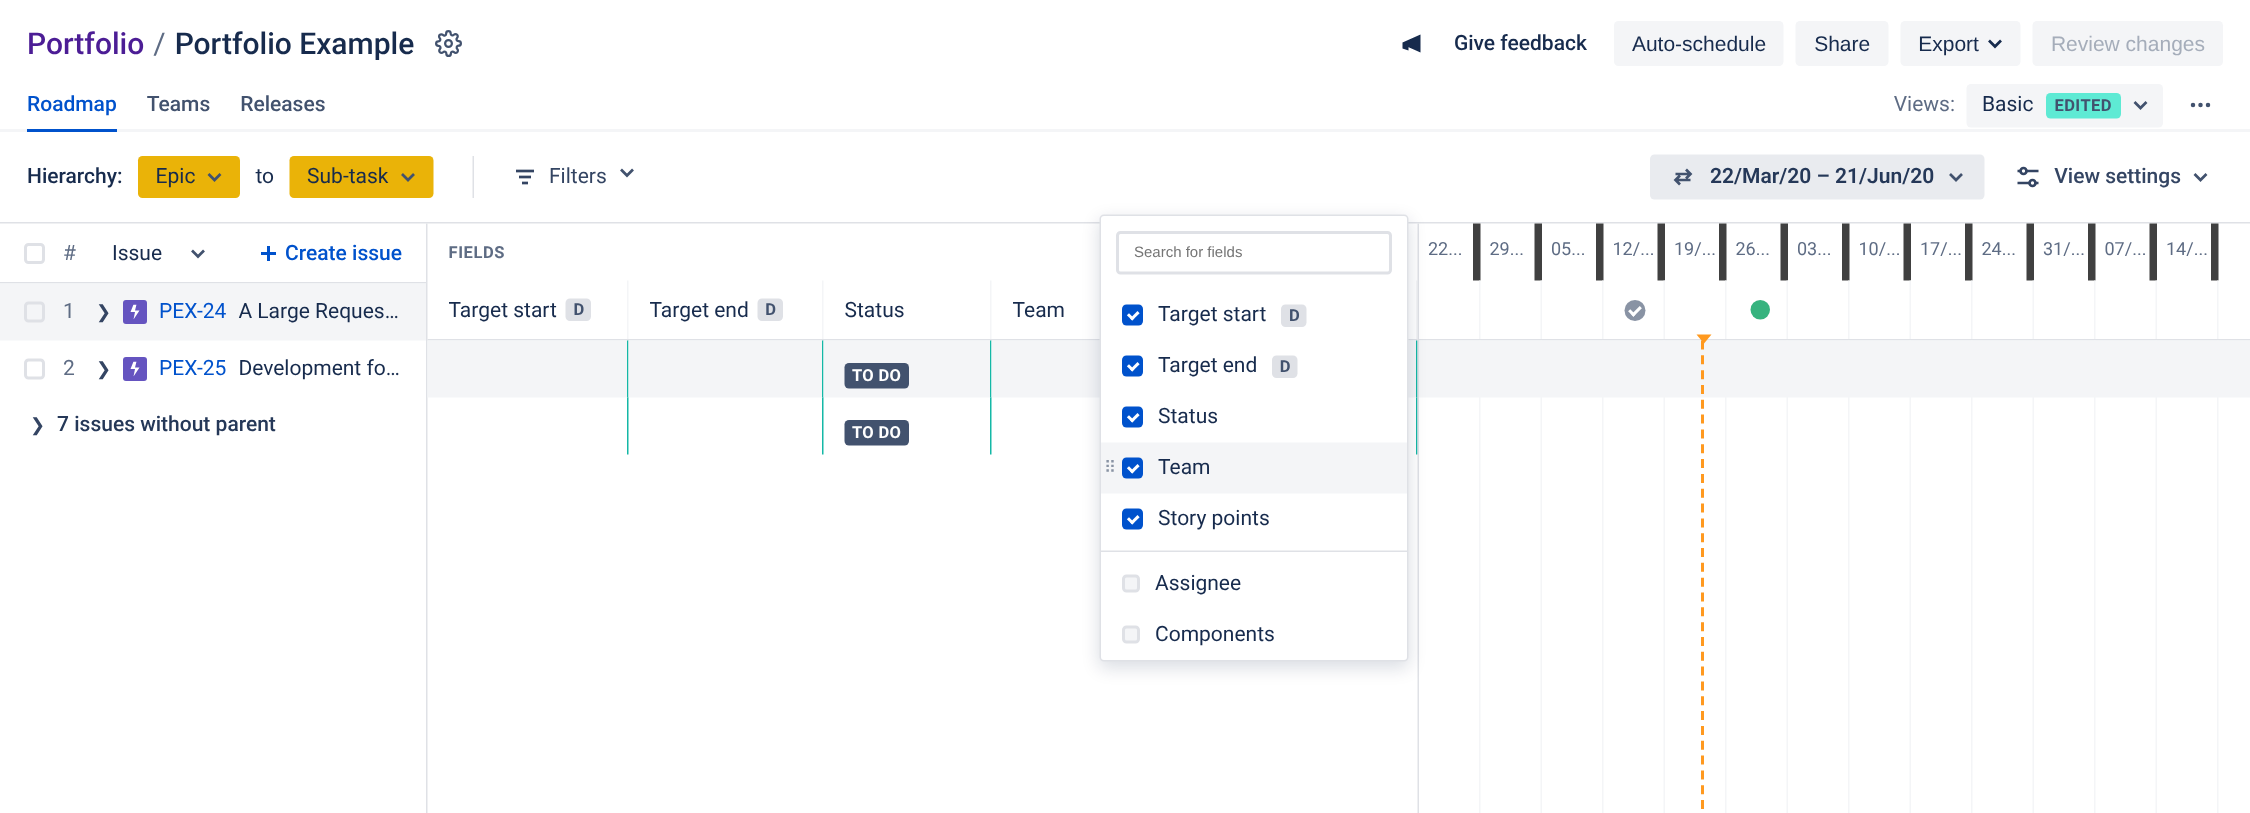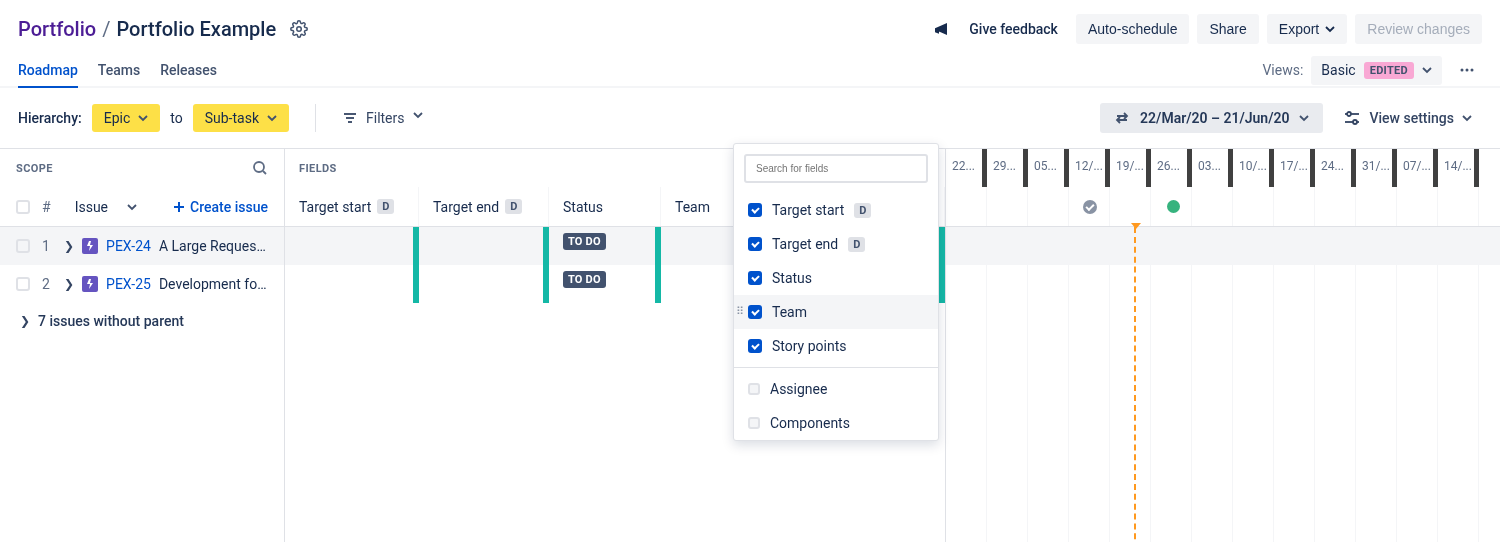--- a/index.html
+++ b/index.html
@@ -17,28 +17,28 @@
   .header-btn { background: #F4F5F7; border: none; padding: 7px 12px; border-radius: 3px; font-size: 14px; color: #172B4D; cursor: pointer; font-weight: 500; display: flex; align-items: center; gap: 6px; }
   .header-btn.disabled { color: #A5ADBA; cursor: default; }
   
   
   .tabs-row { display: flex; align-items: center; padding: 0 18px; border-bottom: 2px solid #F4F5F7; }
   .tab { padding: 8px 0; margin-right: 20px; color: #42526E; cursor: pointer; font-weight: 500; }
   .tab.active { color: #0052CC; border-bottom: 2px solid #0052CC; margin-bottom: -2px; }
   .tabs-spacer { flex: 1; }
   .views-label { color: #5E6C84; margin-right: 8px; }
   .view-pill { background: #F4F5F7; padding: 6px 10px; border-radius: 3px; display: flex; align-items: center; gap: 8px; cursor: pointer; }
-  .edited-badge { background: #f9a8d4; color: #42526E; font-size: 11px; font-weight: 700; padding: 2px 6px; border-radius: 3px; letter-spacing: 0.3px; }
+  .edited-badge { background: #5eead4; color: #42526E; font-size: 11px; font-weight: 700; padding: 2px 6px; border-radius: 3px; letter-spacing: 0.3px; }
   .more-dots { margin-left: 10px; color: #42526E; cursor: pointer; padding: 6px; }
   
   
   .toolbar-row { display: flex; align-items: center; padding: 14px 18px; }
   .toolbar-left { display: flex; align-items: center; gap: 10px; }
   .hierarchy-label { color: #172B4D; font-weight: 500; }
-  .select-pill { background: #fde047; padding: 6px 12px; border-radius: 3px; display: flex; align-items: center; gap: 8px; cursor: pointer; }
+  .select-pill { background: #eab308; padding: 6px 12px; border-radius: 3px; display: flex; align-items: center; gap: 8px; cursor: pointer; }
   .to-label { color: #172B4D; }
   .filters-sep { width: 1px; height: 28px; background: #DFE1E6; margin: 0 6px 0 16px; }
   .filters-btn { display: flex; gap: 8px; padding: 6px 10px; cursor: pointer; color: #344563; }
   .toolbar-spacer { flex: 1; }
   .toolbar-right { display: flex; align-items: center; gap: 10px; }
   .zoom-group { display: flex; align-items: center; gap: 0; }
   .zoom-btn { padding: 7px 12px; cursor: pointer; color: #42526E; font-weight: 500; }
   .date-range { background: #E9EBEF; padding: 7px 14px; border-radius: 3px; display: flex; align-items: center; gap: 10px; cursor: pointer; font-weight: 600; color: #253858; }
   .view-settings-btn { display: flex; align-items: center; gap: 8px; padding: 7px 10px; cursor: pointer; font-weight: 500; color: #344563; }
   
@@ -73,21 +73,21 @@
   .fields-subheader { display: flex; border-bottom: 1px solid #DFE1E6; height: 40px; }
   .field-h { padding: 10px 14px; display: flex; align-items: center; gap: 6px; color: #172B4D; border-right: 1px solid #F4F5F7; }
   .field-h.ts { width: 134px; }
   .field-h.te { width: 130px; }
   .field-h.st { width: 112px; }
   .field-h.tm { width: 72px; flex: 1; }
   .d-badge { background: #DFE1E6; color: #42526E; font-size: 11px; font-weight: 700; padding: 1px 5px; border-radius: 3px; }
   
   .fields-row { display: flex; height: 38px; }
   .fields-row.hovered > .field-c { background: #F4F5F7; }
-  .field-c { padding: 6px 14px; display: flex; align-items: flex-start; border-right: 6px solid #14b8a6; }
+  .field-c { padding: 6px 14px; display: flex; align-items: flex-end; border-right: 1px solid #14b8a6; }
   .field-c.ts { width: 134px; }
   .field-c.te { width: 130px; }
   .field-c.st { width: 112px; }
   .field-c.tm { width: 72px; flex: 1; }
   .status-badge { background: #42526E; color: #fff; font-size: 11px; font-weight: 700; padding: 2px 5px; border-radius: 3px; letter-spacing: 0.2px; }
   
   .timeline-col { flex: 1; border-left: 1px solid #DFE1E6; position: relative; }
   .timeline-header { display: flex; height: 38px; border-bottom: 0; }
   .timeline-subheader { height: 40px; border-bottom: 1px solid #DFE1E6; position: relative; }
   .week-h { flex: 0 0 41px; padding: 10px 0 0 6px; color: #5E6C84; font-size: 12px; border-right: 5px solid #404040; white-space: nowrap; overflow: hidden; }
@@ -223,28 +223,20 @@
       <svg width="10" height="10" viewBox="0 0 10 10">
           <path d="M1 3l4 4 4-4" stroke="#42526E" stroke-width="1.8" fill="none"></path>
         </svg>
     </div>
   </div>
 </div>
 
 <div class="grid-wrap">
 
   <div class="scope-col">
-    <div class="scope-header">
-      <span>SCOPE</span>
-      <div class="scope-header-spacer"></div>
-      <svg width="16" height="16" viewBox="0 0 16 16" fill="none" stroke="#5E6C84" stroke-width="1.8">
-          <circle cx="7" cy="7" r="5"></circle>
-          <line x1="11" y1="11" x2="14" y2="14"></line>
-        </svg>
-    </div>
     <div class="scope-subheader">
       <div class="checkbox-empty"></div>
       <span class="hash">#</span>
       <div class="issue-label">
         <span>Issue</span>
         <svg width="10" height="10" viewBox="0 0 10 10">
             <path d="M1 3l4 4 4-4" stroke="#42526E" stroke-width="1.8" fill="none"></path>
           </svg>
       </div>
       <div class="scope-spacer"></div>

